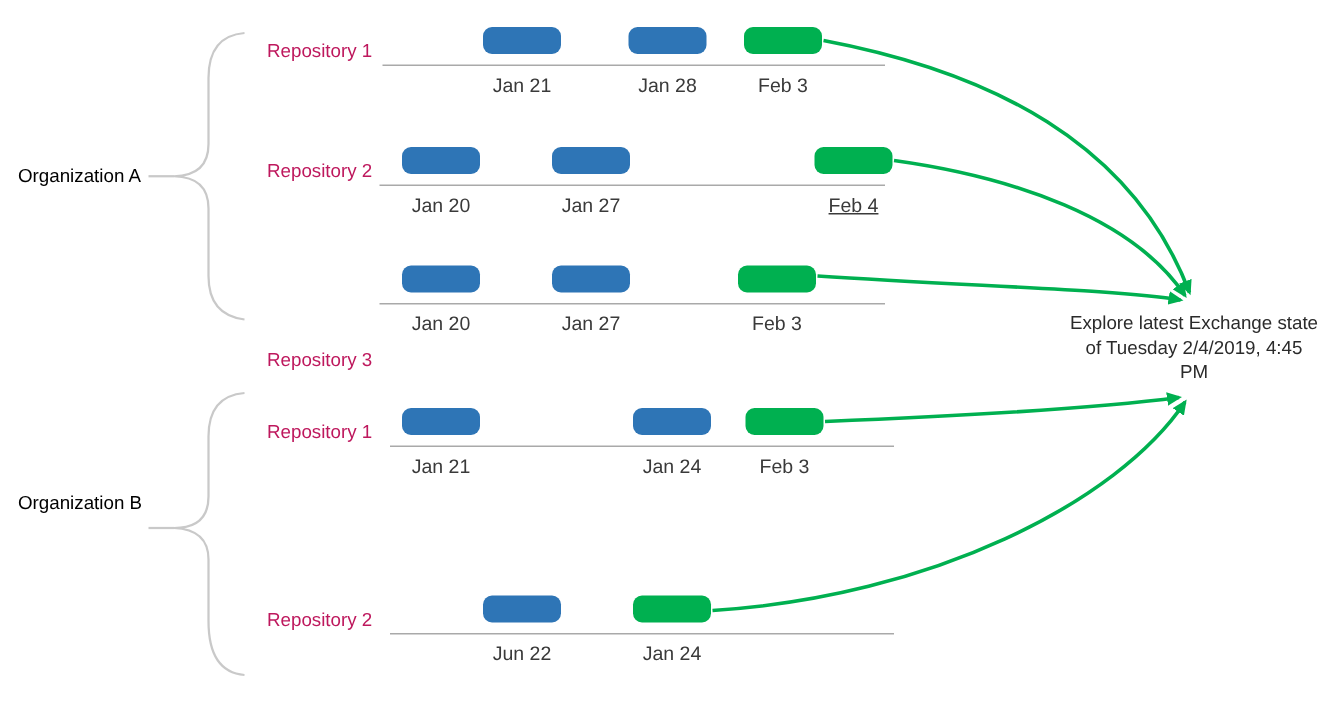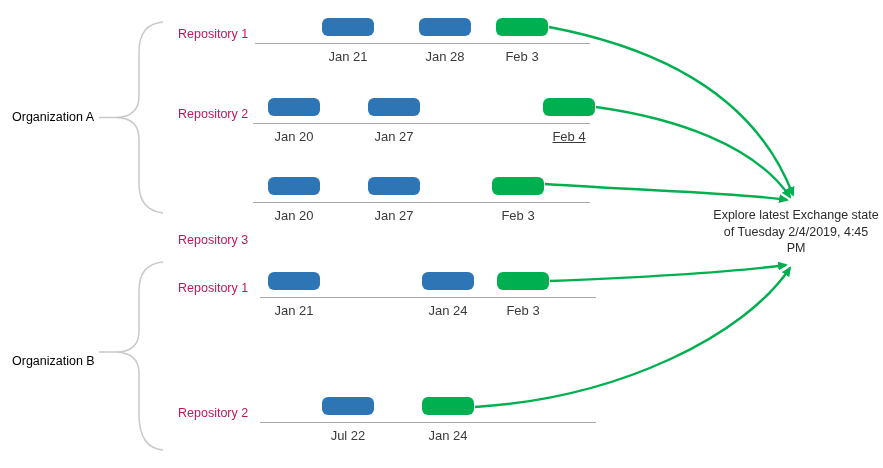--- a/index.html
+++ b/index.html
@@ -67,21 +67,21 @@
     <g stroke="#00b050" stroke-width="2.4" fill="none">
       <path marker-end="url(#arrowhead)" d="M549,27 C660,48 755,95 793,195"></path>
       <path marker-end="url(#arrowhead)" d="M596,107 C675,118 755,145 790,197"></path>
       <path marker-end="url(#arrowhead)" d="M545,184 C650,191 745,193 787,200"></path>
       <path marker-end="url(#arrowhead)" d="M550,281 C650,277 740,271 786,265"></path>
       <path marker-end="url(#arrowhead)" d="M475,407 C620,398 745,335 790,268"></path>
     </g>
   </svg>
 
   <div class="org-label" style="left:12px;top:110px;">Organization A</div>
-  <div class="org-label" style="left:12px;top:354px;">Organization B</div>
+  <div class="org-label" style="left:12px;top:328px;">Organization B</div>
 
   <div id="rows">
       <div class="repo-label" style="left: 178px; top: 27px;">Repository 1</div>
       <div class="timeline" style="left: 255px; top: 43px; width: 335px; border-top-color: rgb(169, 169, 169);"></div>
       <div class="event-box" style="left: 322px; top: 18px; background: rgb(46, 117, 182);"></div>
       <div class="date-label" style="left: 316px; top: 49px;">Jan 21</div>
       <div class="event-box" style="left: 419px; top: 18px; background: rgb(46, 117, 182);"></div>
       <div class="date-label" style="left: 413px; top: 49px;">Jan 28</div>
       <div class="event-box" style="left: 496px; top: 18px; background: rgb(0, 176, 80);"></div>
       <div class="date-label" style="left: 490px; top: 49px;">Feb 3</div>
@@ -105,21 +105,21 @@
       <div class="timeline" style="left: 260px; top: 297px; width: 336px; border-top-color: rgb(169, 169, 169);"></div>
       <div class="event-box" style="left: 268px; top: 272px; background: rgb(46, 117, 182);"></div>
       <div class="date-label" style="left: 262px; top: 303px;">Jan 21</div>
       <div class="event-box" style="left: 422px; top: 272px; background: rgb(46, 117, 182);"></div>
       <div class="date-label" style="left: 416px; top: 303px;">Jan 24</div>
       <div class="event-box" style="left: 497px; top: 272px; background: rgb(0, 176, 80);"></div>
       <div class="date-label" style="left: 491px; top: 303px;">Feb 3</div>
       <div class="repo-label" style="left: 178px; top: 406px;">Repository 2</div>
       <div class="timeline" style="left: 260px; top: 422px; width: 336px; border-top-color: rgb(169, 169, 169);"></div>
       <div class="event-box" style="left: 322px; top: 397px; background: rgb(46, 117, 182);"></div>
-      <div class="date-label" style="left: 316px; top: 428px;">Jul 22</div>
+      <div class="date-label" style="left: 316px; top: 428px;">Jun 22</div>
       <div class="event-box" style="left: 422px; top: 397px; background: rgb(0, 176, 80);"></div>
       <div class="date-label" style="left: 416px; top: 428px;">Jan 24</div>
     </div>
 
   <div class="annotation">
     <div>Explore latest Exchange state</div>
     <div>of Tuesday 2/4/2019, 4:45</div>
     <div>PM</div>
   </div>
 

